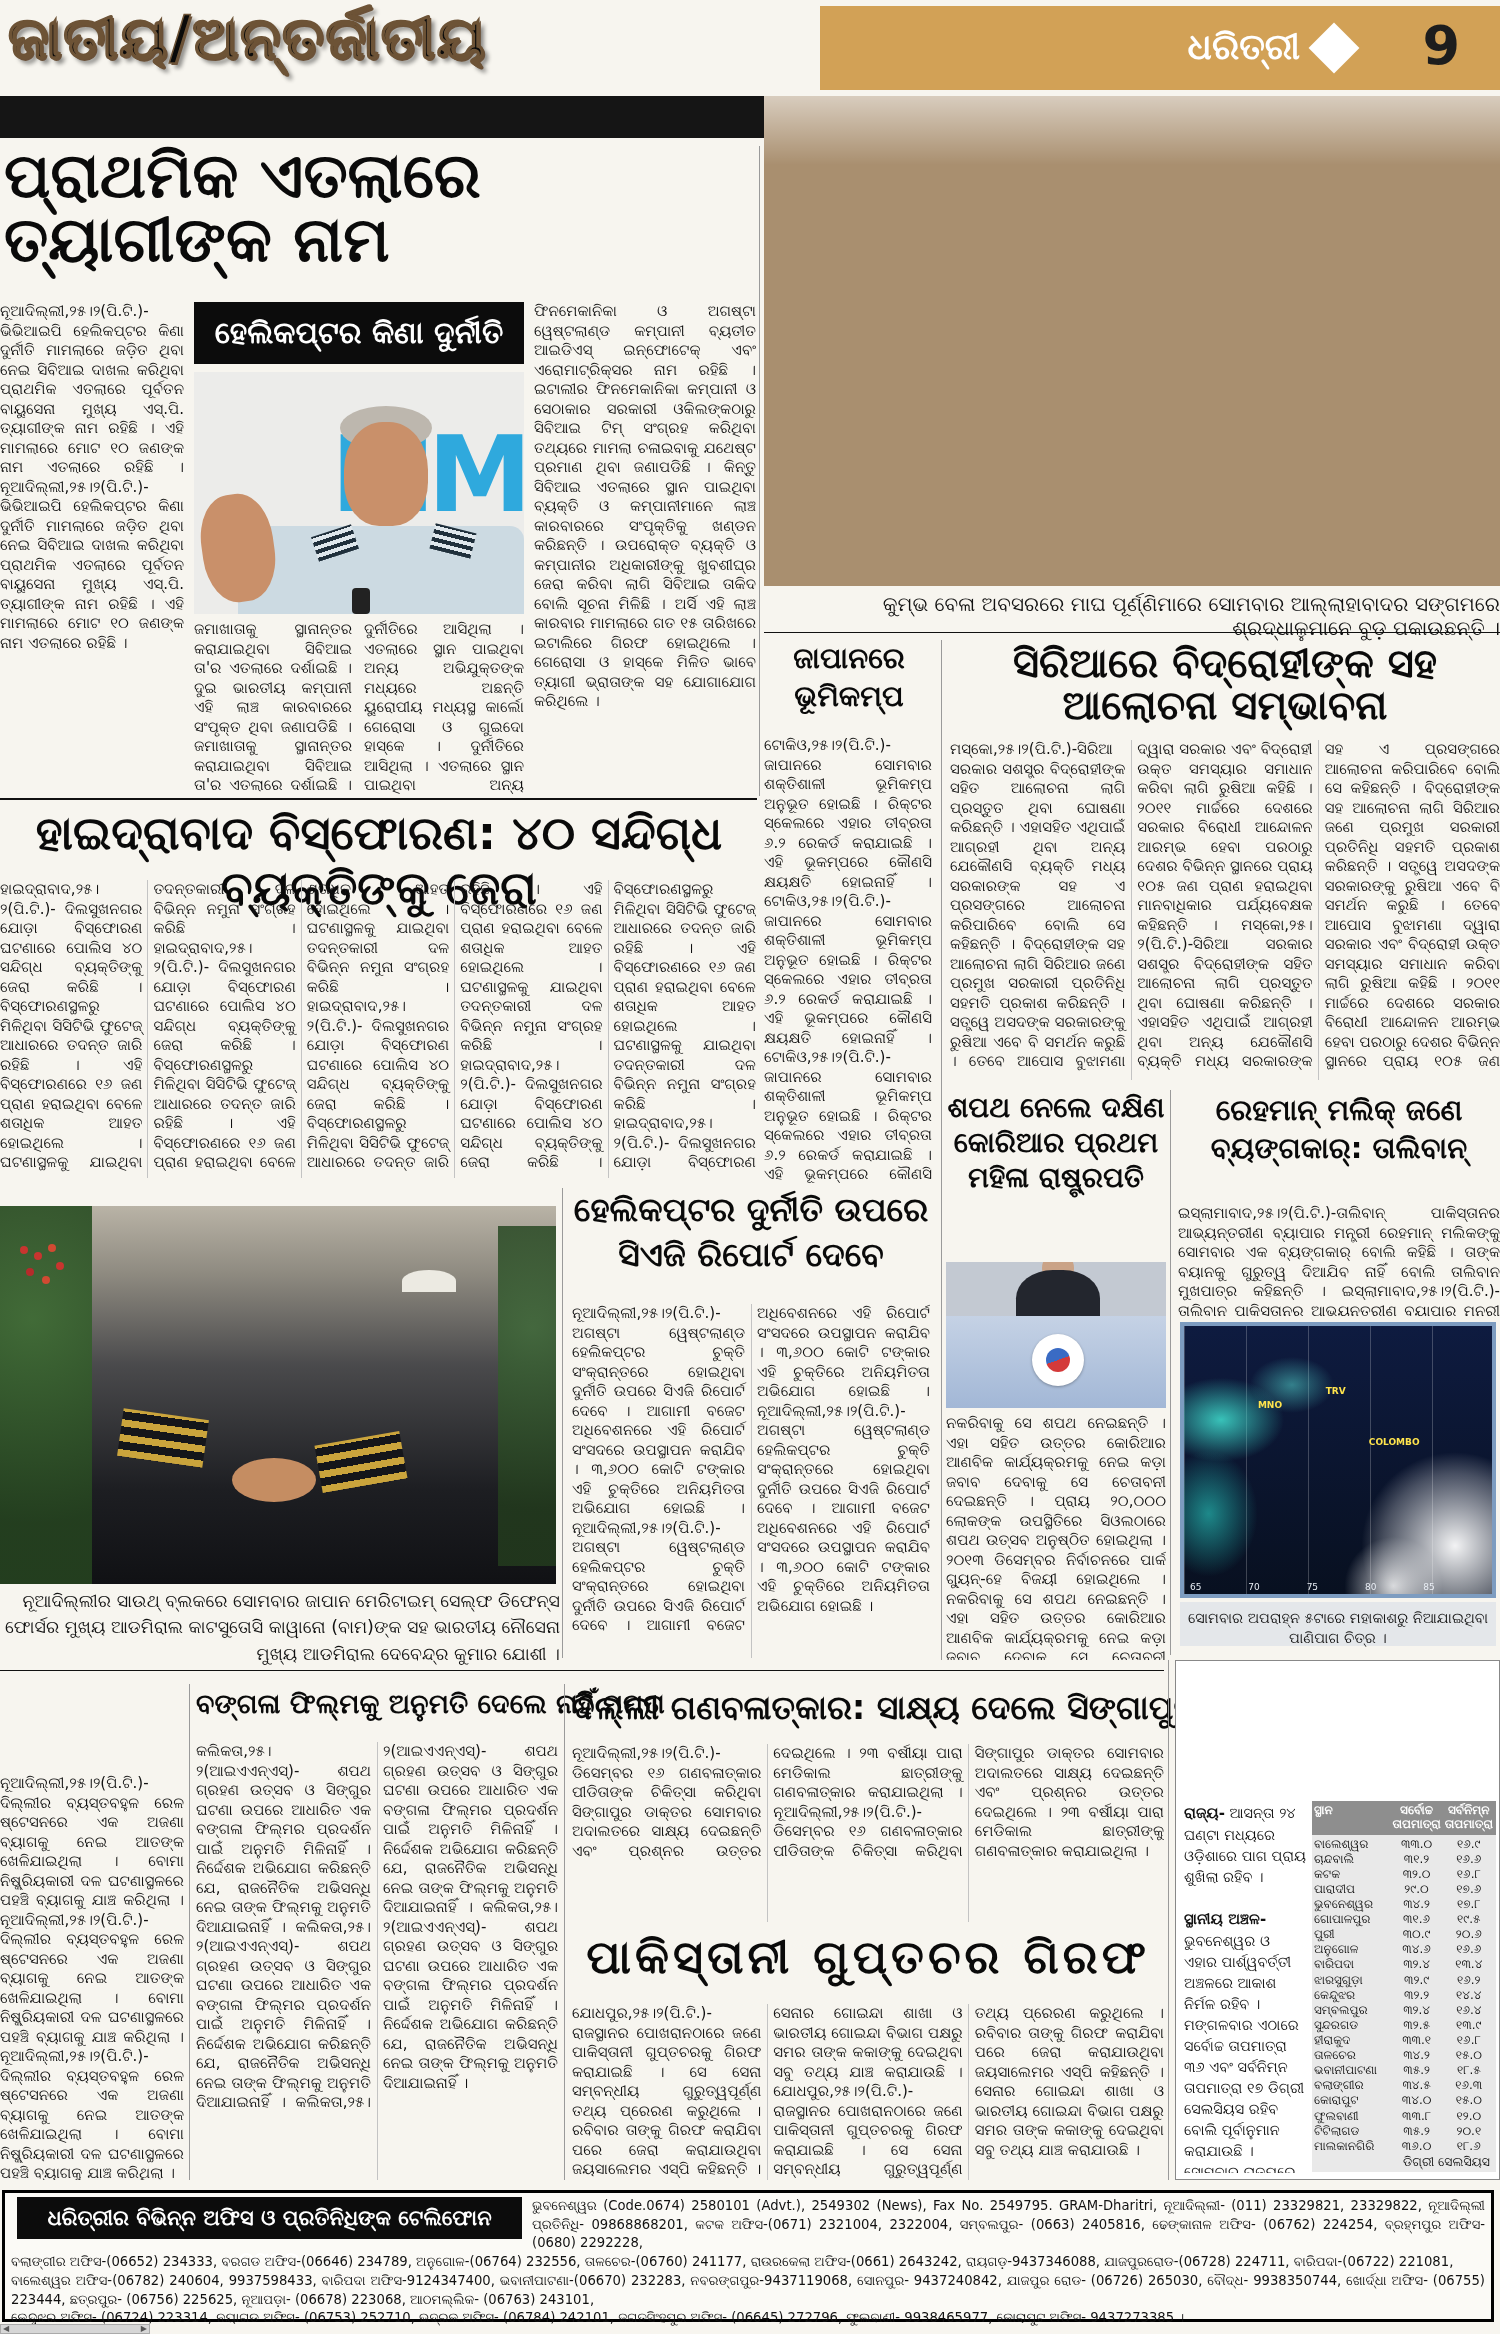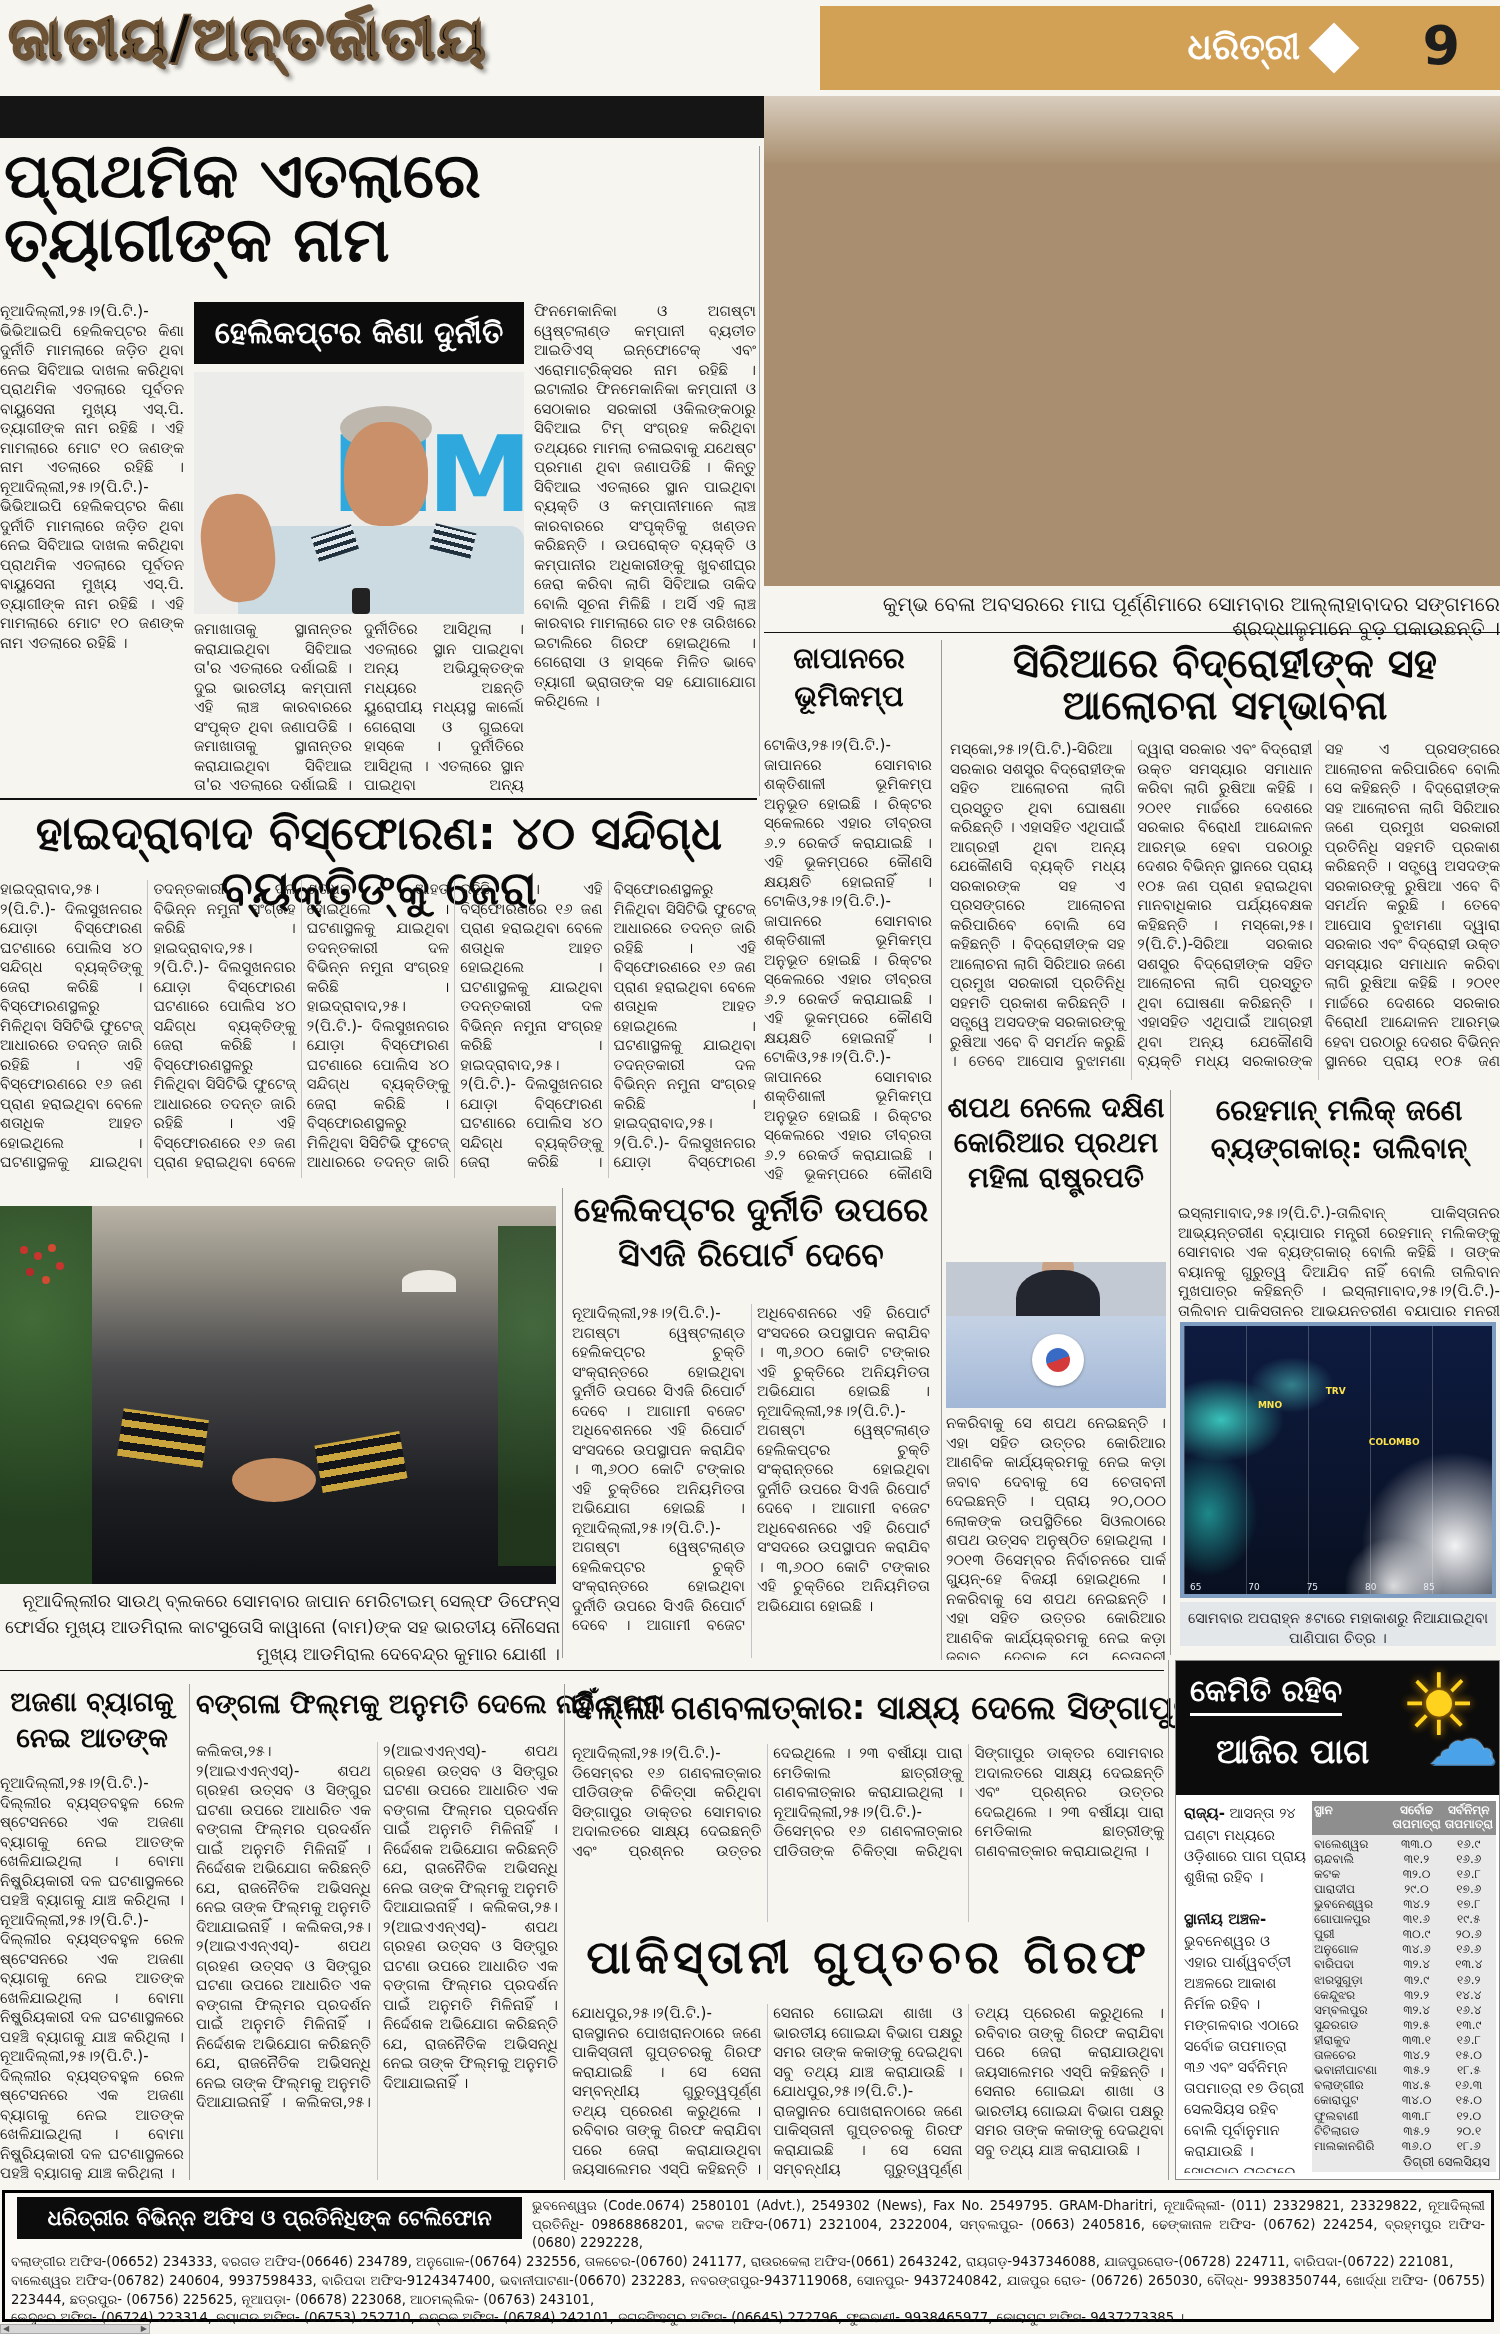--- a/index.html
+++ b/index.html
@@ -247,43 +247,34 @@
     <span class="green-r"></span>
     <span class="flowers"></span>
     <span class="gold1"></span>
     <span class="gold2"></span>
     <span class="shake"></span>
     <span class="cap"></span>
   </div>
   <div class="abs navy-caption">ନୂଆଦିଲ୍ଲୀର ସାଉଥ୍ ବ୍ଲକରେ ସୋମବାର ଜାପାନ ମେରିଟାଇମ୍ ସେଲ୍ଫ ଡିଫେନ୍ସ ଫୋର୍ସର ମୁଖ୍ୟ ଆଡମିରାଲ କାଟସୁତୋସି କାୱାନୋ (ବାମ)ଙ୍କ ସହ ଭାରତୀୟ ନୌସେନା ମୁଖ୍ୟ ଆଡମିରାଲ ଦେବେନ୍ଦ୍ର କୁମାର ଯୋଶୀ ।</div>
 
   <div class="rule-h" style="left:0;top:1670px;width:1164px;height:1px;"></div>
-  <div class="abs ajana-headline headline">ଅଜଣା ବ୍ୟାଗକୁ ନେଇ ଆତଙ୍କ</div>
   <div class="abs ajana-body body-txt just ov">ନୂଆଦିଲ୍ଲୀ,୨୫।୨(ପି.ଟି.)-ଦିଲ୍ଲୀର ବ୍ୟସ୍ତବହୁଳ ରେଳ ଷ୍ଟେସନରେ ଏକ ଅଜଣା ବ୍ୟାଗକୁ ନେଇ ଆତଙ୍କ ଖେଳିଯାଇଥିଲା । ବୋମା ନିଷ୍କ୍ରିୟକାରୀ ଦଳ ଘଟଣାସ୍ଥଳରେ ପହଞ୍ଚି ବ୍ୟାଗକୁ ଯାଞ୍ଚ କରିଥିଲା । ନୂଆଦିଲ୍ଲୀ,୨୫।୨(ପି.ଟି.)-ଦିଲ୍ଲୀର ବ୍ୟସ୍ତବହୁଳ ରେଳ ଷ୍ଟେସନରେ ଏକ ଅଜଣା ବ୍ୟାଗକୁ ନେଇ ଆତଙ୍କ ଖେଳିଯାଇଥିଲା । ବୋମା ନିଷ୍କ୍ରିୟକାରୀ ଦଳ ଘଟଣାସ୍ଥଳରେ ପହଞ୍ଚି ବ୍ୟାଗକୁ ଯାଞ୍ଚ କରିଥିଲା । ନୂଆଦିଲ୍ଲୀ,୨୫।୨(ପି.ଟି.)-ଦିଲ୍ଲୀର ବ୍ୟସ୍ତବହୁଳ ରେଳ ଷ୍ଟେସନରେ ଏକ ଅଜଣା ବ୍ୟାଗକୁ ନେଇ ଆତଙ୍କ ଖେଳିଯାଇଥିଲା । ବୋମା ନିଷ୍କ୍ରିୟକାରୀ ଦଳ ଘଟଣାସ୍ଥଳରେ ପହଞ୍ଚି ବ୍ୟାଗକୁ ଯାଞ୍ଚ କରିଥିଲା ।</div>
   <div class="rule-v" style="left:189px;top:1684px;height:496px;"></div>
 
   <div class="abs bangla-headline headline">ବଙ୍ଗଳା ଫିଲ୍ମକୁ ଅନୁମତି ଦେଲେ ନାହିଁ ମମତା</div>
   <div class="abs bangla-body body-txt just ov cols2">କଲିକତା,୨୫।୨(ଆଇଏଏନ୍ଏସ୍)- ଶପଥ ଗ୍ରହଣ ଉତ୍ସବ ଓ ସିଙ୍ଗୁର ଘଟଣା ଉପରେ ଆଧାରିତ ଏକ ବଙ୍ଗଳା ଫିଲ୍ମର ପ୍ରଦର୍ଶନ ପାଇଁ ଅନୁମତି ମିଳିନାହିଁ । ନିର୍ଦ୍ଦେଶକ ଅଭିଯୋଗ କରିଛନ୍ତି ଯେ, ରାଜନୈତିକ ଅଭିସନ୍ଧି ନେଇ ତାଙ୍କ ଫିଲ୍ମକୁ ଅନୁମତି ଦିଆଯାଇନାହିଁ । କଲିକତା,୨୫।୨(ଆଇଏଏନ୍ଏସ୍)- ଶପଥ ଗ୍ରହଣ ଉତ୍ସବ ଓ ସିଙ୍ଗୁର ଘଟଣା ଉପରେ ଆଧାରିତ ଏକ ବଙ୍ଗଳା ଫିଲ୍ମର ପ୍ରଦର୍ଶନ ପାଇଁ ଅନୁମତି ମିଳିନାହିଁ । ନିର୍ଦ୍ଦେଶକ ଅଭିଯୋଗ କରିଛନ୍ତି ଯେ, ରାଜନୈତିକ ଅଭିସନ୍ଧି ନେଇ ତାଙ୍କ ଫିଲ୍ମକୁ ଅନୁମତି ଦିଆଯାଇନାହିଁ । କଲିକତା,୨୫।୨(ଆଇଏଏନ୍ଏସ୍)- ଶପଥ ଗ୍ରହଣ ଉତ୍ସବ ଓ ସିଙ୍ଗୁର ଘଟଣା ଉପରେ ଆଧାରିତ ଏକ ବଙ୍ଗଳା ଫିଲ୍ମର ପ୍ରଦର୍ଶନ ପାଇଁ ଅନୁମତି ମିଳିନାହିଁ । ନିର୍ଦ୍ଦେଶକ ଅଭିଯୋଗ କରିଛନ୍ତି ଯେ, ରାଜନୈତିକ ଅଭିସନ୍ଧି ନେଇ ତାଙ୍କ ଫିଲ୍ମକୁ ଅନୁମତି ଦିଆଯାଇନାହିଁ । କଲିକତା,୨୫।୨(ଆଇଏଏନ୍ଏସ୍)- ଶପଥ ଗ୍ରହଣ ଉତ୍ସବ ଓ ସିଙ୍ଗୁର ଘଟଣା ଉପରେ ଆଧାରିତ ଏକ ବଙ୍ଗଳା ଫିଲ୍ମର ପ୍ରଦର୍ଶନ ପାଇଁ ଅନୁମତି ମିଳିନାହିଁ । ନିର୍ଦ୍ଦେଶକ ଅଭିଯୋଗ କରିଛନ୍ତି ଯେ, ରାଜନୈତିକ ଅଭିସନ୍ଧି ନେଇ ତାଙ୍କ ଫିଲ୍ମକୁ ଅନୁମତି ଦିଆଯାଇନାହିଁ ।</div>
   <div class="rule-v" style="left:564px;top:1684px;height:496px;"></div>
 
   <div class="abs delhi-headline headline">ଦିଲ୍ଲୀ ଗଣବଳାତ୍କାର: ସାକ୍ଷ୍ୟ ଦେଲେ ସିଙ୍ଗାପୁର ଡାକ୍ତର</div>
   <div class="abs delhi-body body-txt just ov cols3">ନୂଆଦିଲ୍ଲୀ,୨୫।୨(ପି.ଟି.)-ଡିସେମ୍ବର ୧୬ ଗଣବଳାତ୍କାର ପୀଡିତାଙ୍କ ଚିକିତ୍ସା କରିଥିବା ସିଙ୍ଗାପୁର ଡାକ୍ତର ସୋମବାର ଅଦାଲତରେ ସାକ୍ଷ୍ୟ ଦେଇଛନ୍ତି ଏବଂ ପ୍ରଶ୍ନର ଉତ୍ତର ଦେଇଥିଲେ । ୨୩ ବର୍ଷୀୟା ପାରା ମେଡିକାଲ ଛାତ୍ରୀଙ୍କୁ ଗଣବଳାତ୍କାର କରାଯାଇଥିଲା । ନୂଆଦିଲ୍ଲୀ,୨୫।୨(ପି.ଟି.)-ଡିସେମ୍ବର ୧୬ ଗଣବଳାତ୍କାର ପୀଡିତାଙ୍କ ଚିକିତ୍ସା କରିଥିବା ସିଙ୍ଗାପୁର ଡାକ୍ତର ସୋମବାର ଅଦାଲତରେ ସାକ୍ଷ୍ୟ ଦେଇଛନ୍ତି ଏବଂ ପ୍ରଶ୍ନର ଉତ୍ତର ଦେଇଥିଲେ । ୨୩ ବର୍ଷୀୟା ପାରା ମେଡିକାଲ ଛାତ୍ରୀଙ୍କୁ ଗଣବଳାତ୍କାର କରାଯାଇଥିଲା ।</div>
   <div class="abs pak-headline headline">ପାକିସ୍ତାନୀ ଗୁପ୍ତଚର ଗିରଫ</div>
   <div class="abs pak-body body-txt just ov cols3">ଯୋଧପୁର,୨୫।୨(ପି.ଟି.)- ରାଜସ୍ଥାନର ପୋଖରାନଠାରେ ଜଣେ ପାକିସ୍ତାନୀ ଗୁପ୍ତଚରକୁ ଗିରଫ କରାଯାଇଛି । ସେ ସେନା ସମ୍ବନ୍ଧୀୟ ଗୁରୁତ୍ୱପୂର୍ଣ୍ଣ ତଥ୍ୟ ପ୍ରେରଣ କରୁଥିଲେ । ରବିବାର ତାଙ୍କୁ ଗିରଫ କରାଯିବା ପରେ ଜେରା କରାଯାଉଥିବା ଜୟସାଲେମର ଏସ୍ପି କହିଛନ୍ତି । ସେନାର ଗୋଇନ୍ଦା ଶାଖା ଓ ଭାରତୀୟ ଗୋଇନ୍ଦା ବିଭାଗ ପକ୍ଷରୁ ସମର ତାଙ୍କ କକାଙ୍କୁ ଦେଇଥିବା ସବୁ ତଥ୍ୟ ଯାଞ୍ଚ କରାଯାଉଛି । ଯୋଧପୁର,୨୫।୨(ପି.ଟି.)- ରାଜସ୍ଥାନର ପୋଖରାନଠାରେ ଜଣେ ପାକିସ୍ତାନୀ ଗୁପ୍ତଚରକୁ ଗିରଫ କରାଯାଇଛି । ସେ ସେନା ସମ୍ବନ୍ଧୀୟ ଗୁରୁତ୍ୱପୂର୍ଣ୍ଣ ତଥ୍ୟ ପ୍ରେରଣ କରୁଥିଲେ । ରବିବାର ତାଙ୍କୁ ଗିରଫ କରାଯିବା ପରେ ଜେରା କରାଯାଉଥିବା ଜୟସାଲେମର ଏସ୍ପି କହିଛନ୍ତି । ସେନାର ଗୋଇନ୍ଦା ଶାଖା ଓ ଭାରତୀୟ ଗୋଇନ୍ଦା ବିଭାଗ ପକ୍ଷରୁ ସମର ତାଙ୍କ କକାଙ୍କୁ ଦେଇଥିବା ସବୁ ତଥ୍ୟ ଯାଞ୍ଚ କରାଯାଉଛି ।</div>
   <div class="rule-v" style="left:1168px;top:1660px;height:520px;"></div>
 
   <div class="abs weather">
-    <div class="weather-head">
-      <span class="weather-title1">କେମିତି ରହିବ</span>
-      <span class="weather-title2">ଆଜିର ପାଗ</span>
-      <span class="w-icon">
-        <span class="w-sun">☀</span>
-        <span class="w-cloud">☁</span>
-      </span>
-    </div>
     <div class="w-state">
       <b>ରାଜ୍ୟ-</b>
       <span>ଆସନ୍ତା ୨୪ ଘଣ୍ଟା ମଧ୍ୟରେ ଓଡ଼ିଶାରେ ପାଗ ପ୍ରାୟ ଶୁଖିଲା ରହିବ ।</span>
       <br><br>
       <b>ସ୍ଥାନୀୟ ଅଞ୍ଚଳ-</b>
       <span>ଭୁବନେଶ୍ୱର ଓ ଏହାର ପାର୍ଶ୍ୱବର୍ତ୍ତୀ ଅଞ୍ଚଳରେ ଆକାଶ ନିର୍ମଳ ରହିବ । ମଙ୍ଗଳବାର ଏଠାରେ ସର୍ବୋଚ୍ଚ ତାପମାତ୍ରା ୩୬ ଏବଂ ସର୍ବନିମ୍ନ ତାପମାତ୍ରା ୧୭ ଡିଗ୍ରୀ ସେଲସିୟସ ରହିବ ବୋଲି ପୂର୍ବାନୁମାନ କରାଯାଉଛି । ସୋମବାର ରାଜ୍ୟରେ ରେକର୍ଡ କରାଯାଇଥିବା ତାପମାତ୍ରା ପାର୍ଶ୍ୱରେ ଦିଆଗଲା ।</span>
     </div>
     <div class="w-table">
       <div class="w-thead">
         <span class="w-th0">ସ୍ଥାନ</span>

